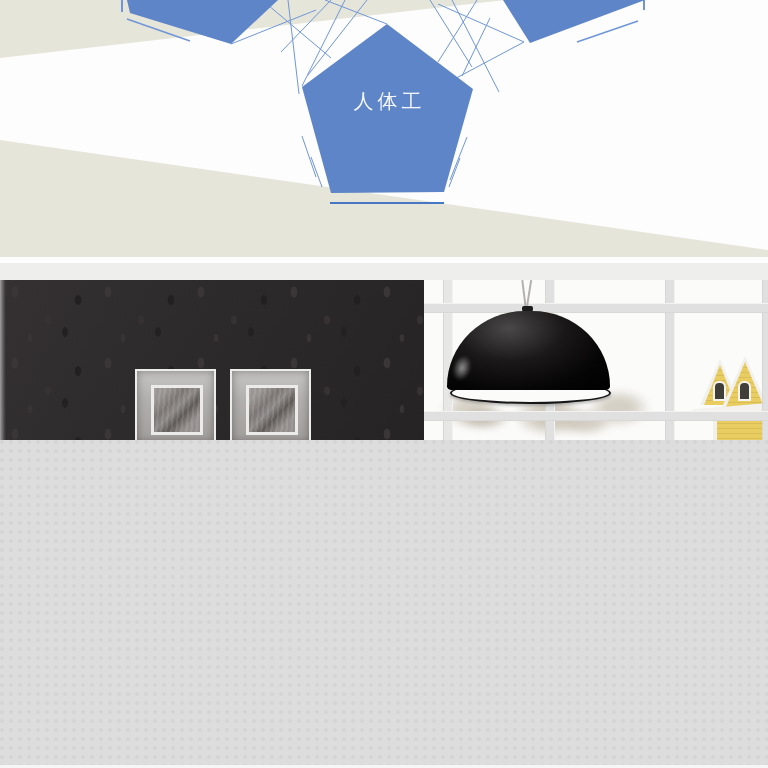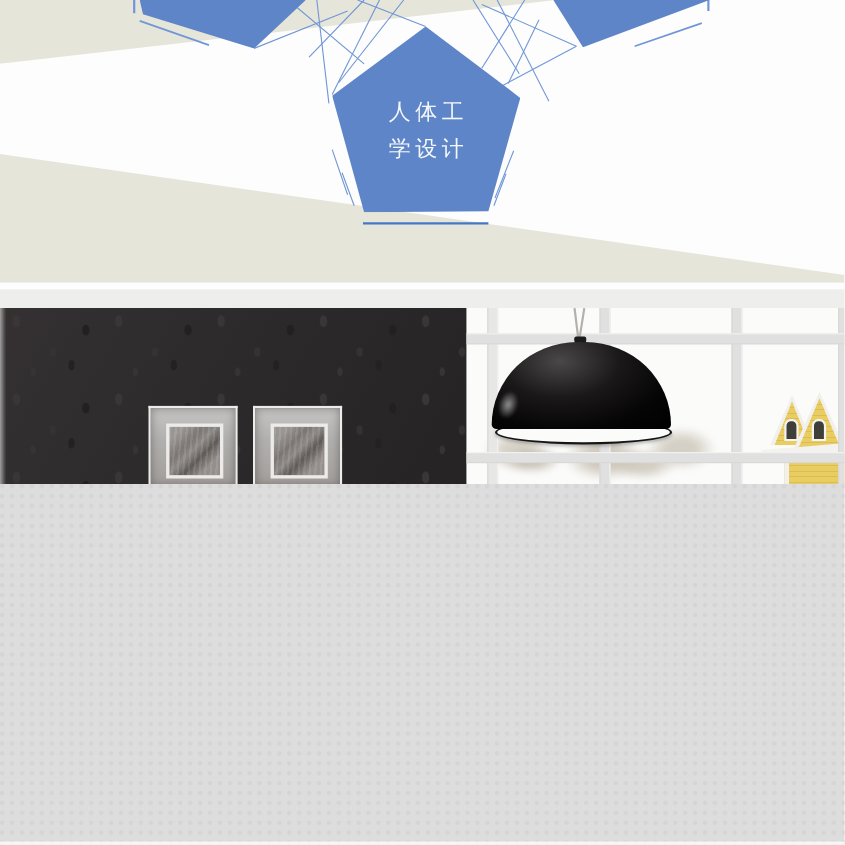--- a/index.html
+++ b/index.html
@@ -160,21 +160,20 @@
 
       <line class="w15" x1="577" y1="42" x2="638" y2="21"></line>
       <line class="w2" x1="644" y1="0" x2="644" y2="10"></line>
     </svg>
 
     <div class="penta penta-left"></div>
     <div class="penta penta-right"></div>
     <div class="penta penta-center"></div>
     <div class="badge-text">
       <span>人体工</span>
-      <span>学设计</span>
     </div>
   </section>
 
   <div class="divider-strip"></div>
 
   <section class="photo">
     <div class="wall">
       <div class="wall-edge"></div>
       <div class="frame frame-a">
         <div class="art"></div>

